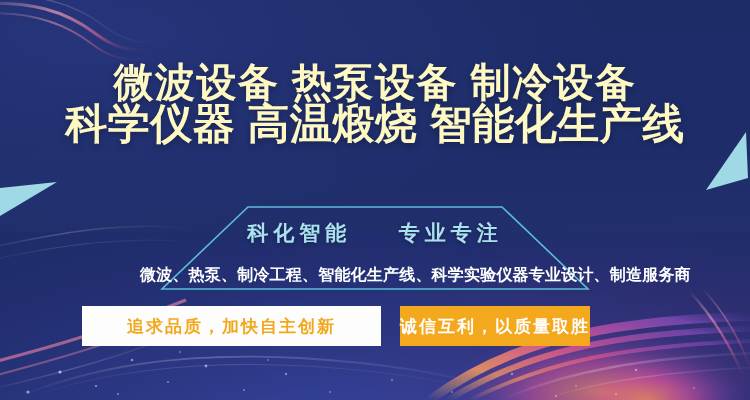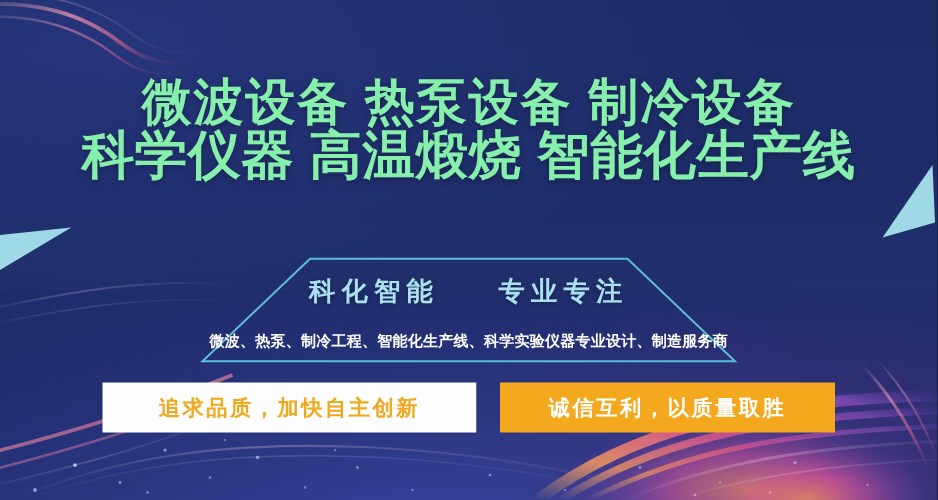--- a/index.html
+++ b/index.html
@@ -43,21 +43,21 @@
   
   .tri { position: absolute; }
   .tri svg { display: block; }
 
   
   .headline {
     position: absolute;
     left: 0; right: 0;
     top: 62px;
     text-align: center;
-    color: #86efac;
+    color: #fef9c3;
     line-height: 1.02;
     text-shadow: 0 2px 6px rgba(0,0,0,.30);
   }
   .headline .line1 {
     display: block;
     font-size: 40px;
     font-weight: 700;
     letter-spacing: 1.5px;
     white-space: nowrap;
   }
@@ -95,32 +95,32 @@
   .band-text .sep { display: inline-block; width: 26px; }
 
   .subline {
     position: absolute;
     left: 50%;
     transform: translateX(-50%);
     top: 265px;
     width: 470px;
     text-align: center;
     color: #ffffff;
-    font-size: 12px;
+    font-size: 16px;
     font-weight: 700;
     letter-spacing: 0.2px;
     white-space: nowrap;
   }
 
   
   .pills {
     position: absolute;
     left: 82px;
     top: 306px;
-    width: 586px;
+    width: 507px;
     height: 40px;
     display: flex;
   }
   .pill {
     display: flex;
     align-items: center;
     justify-content: center;
     height: 100%;
     font-size: 17px;
     font-weight: 700;

